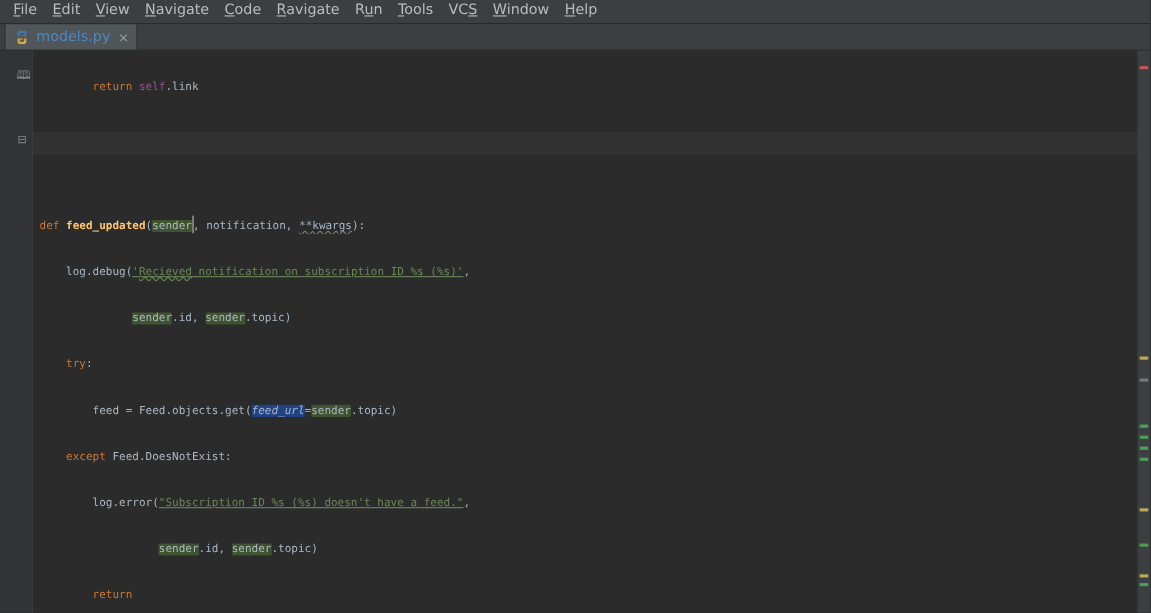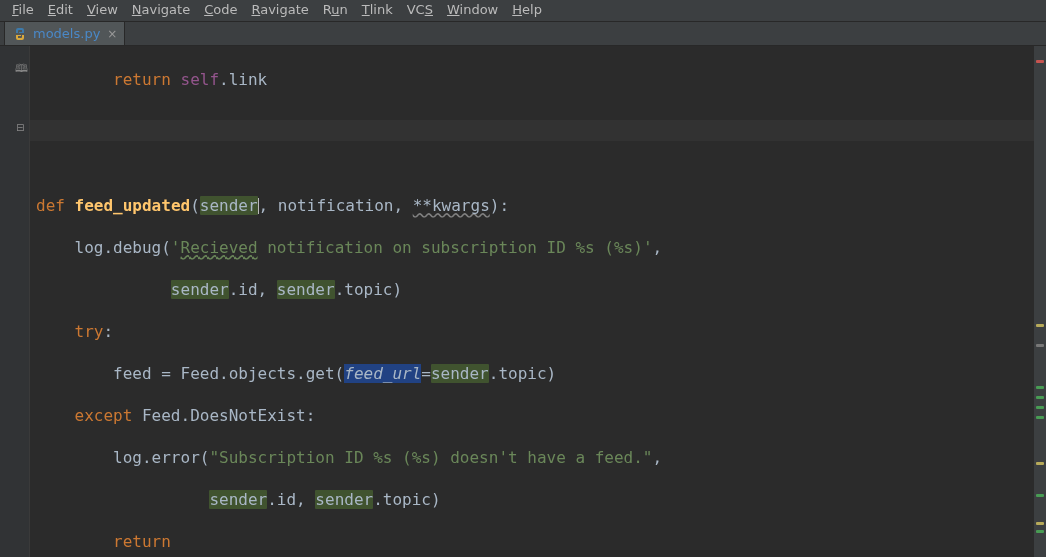--- a/index.html
+++ b/index.html
@@ -67,32 +67,32 @@
   }
   .gutter .fold {
     position: absolute;
     left: 16px;
     font-size: 10px;
     color: #888;
   }
   .code {
     flex: 1;
     font-family: "DejaVu Sans Mono", Menlo, Consolas, monospace;
-    font-size: 16px;
+    font-size: 10px;
     line-height: 21px;
     white-space: pre;
     color: #a9b7c6;
     padding-top: 2px;
     overflow: hidden;
   }
   .code .line { height: 21px; display: block; padding-left: 6px;}
   .kw { color: #cc7832; }
   .fname { color: #ffc66d; font-weight: bold; }
   .self { color: #94558d; }
-  .str { color: #6a8759; }
+  .str { color: #6a8759; text-decoration: underline; }
   .hl { background: #40532f; border-radius: 1px; text-align: center; }
   .param-hl { background: #214283; font-style: italic; }
   .wavy { text-decoration: underline wavy #6a8759; text-decoration-skip-ink: none; }
   .wavy-g { text-decoration: underline wavy #808080; text-decoration-skip-ink: none; }
   .caret {
     display:inline-block; width:1px; height:16px;
     background:#bbbbbb; vertical-align:middle; margin-top:-2px;
   }
   .line-hl-bg {
     position: absolute;
@@ -129,21 +129,21 @@
 <body>
 
 <div class="menubar">
   <div class="item"><span class="mn">F</span><span>ile</span></div>
   <div class="item"><span class="mn">E</span><span>dit</span></div>
   <div class="item"><span class="mn">V</span><span>iew</span></div>
   <div class="item"><span class="mn">N</span><span>avigate</span></div>
   <div class="item"><span class="mn">C</span><span>ode</span></div>
   <div class="item"><span class="mn">R</span><span>avigate</span></div>
   <div class="item"><span>R</span><span class="mn">u</span><span>n</span></div>
-  <div class="item"><span class="mn">T</span><span>link</span></div>
+  <div class="item"><span class="mn">T</span><span>ools</span></div>
   <div class="item"><span>VC</span><span class="mn">S</span></div>
   <div class="item"><span class="mn">W</span><span>indow</span></div>
   <div class="item"><span class="mn">H</span><span>elp</span></div>
 </div>
 
 <div class="tabbar">
   <div class="tab">
     <span class="py-icon">
       <svg viewBox="0 0 14 14" width="14" height="14">
         <path d="M6 1 h3 a2 2 0 0 1 2 2 v3 h-5 v-1 h3 v-2 h-3 a1 1 0 0 0 -1 1 v2 h-2 v-3 a2 2 0 0 1 2 -2 z" fill="#3d7aab"></path>

